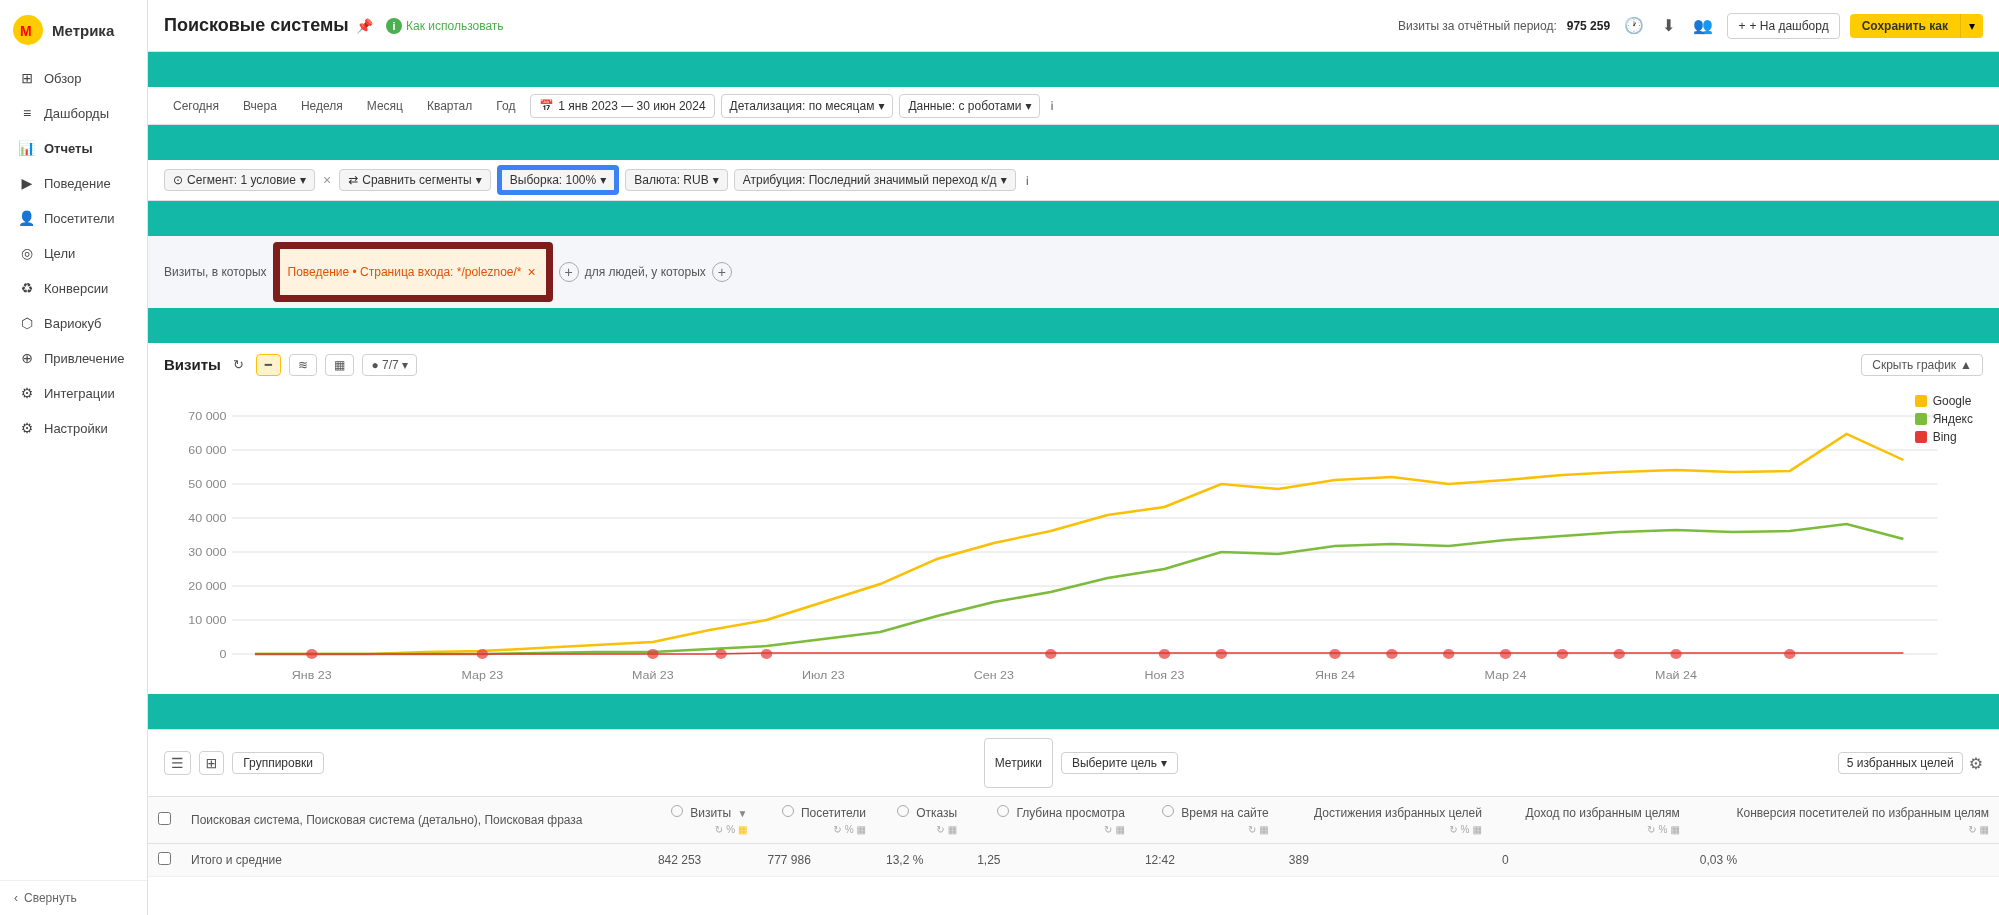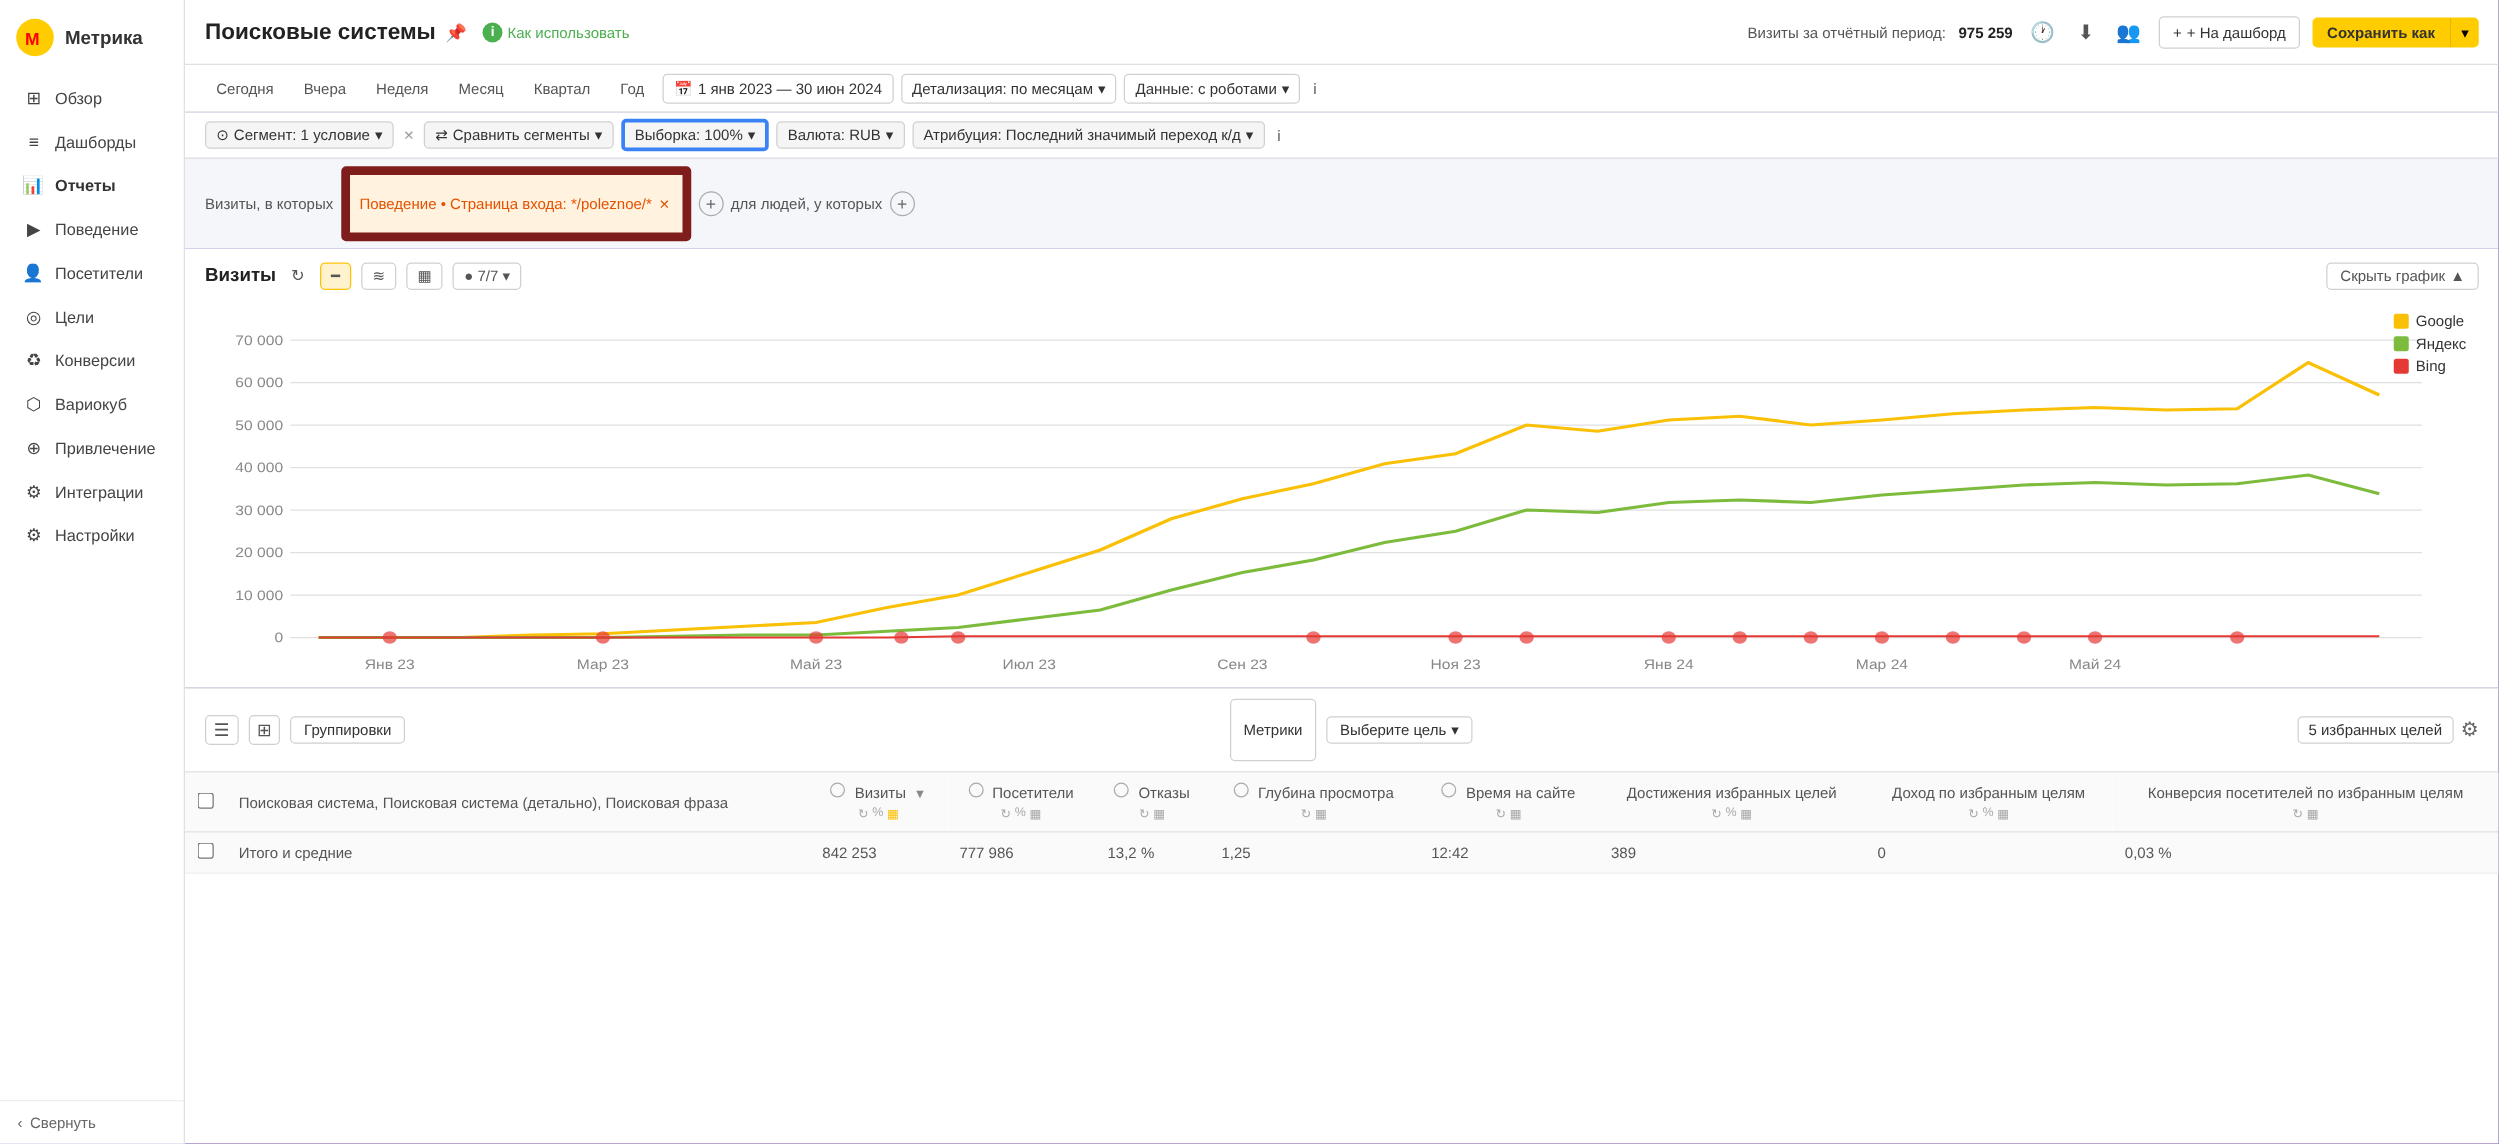--- a/index.html
+++ b/index.html
@@ -58,21 +58,22 @@
       align-items: center;
       gap: 6px;
     }
 
     
     .main {
       flex: 1;
       display: flex;
       flex-direction: column;
       overflow: hidden;
-      background: #4c1d95;
+      background: #14b8a6;
+      gap: 35px;
     }
 
     
     .header {
       background: #fff;
       border-bottom: 1px solid #e0e0e0;
       padding: 0 16px;
       display: flex;
       align-items: center;
       justify-content: space-between;
@@ -242,21 +243,21 @@
       padding: 3px 8px;
       cursor: pointer;
       font-size: 12px;
       color: #333;
     }
     .sample-btn {
       display: flex;
       align-items: flex-start;
       gap: 4px;
       background: #f5f5f5;
-      border: 3px solid #3b82f6;
+      border: 5px solid #3b82f6;
       border-radius: 4px;
       padding: 3px 8px;
       cursor: pointer;
       font-size: 12px;
       color: #333;
     }
     .currency-btn {
       display: flex;
       align-items: center;
       gap: 4px;
@@ -488,21 +489,21 @@
     td {
       border-bottom: 1px solid #f0f0f0;
       padding: 8px 10px;
       white-space: nowrap;
       color: #333;
     }
     .checkbox-col { width: 30px; }
     .th-group {
       display: flex;
       flex-direction: column;
-      align-items: center;
+      align-items: flex-end;
       gap: 2px;
     }
     .th-icons {
       display: flex;
       gap: 3px;
       margin-top: 2px;
     }
     .mini-icon {
       font-size: 10px;
       color: #aaa;

